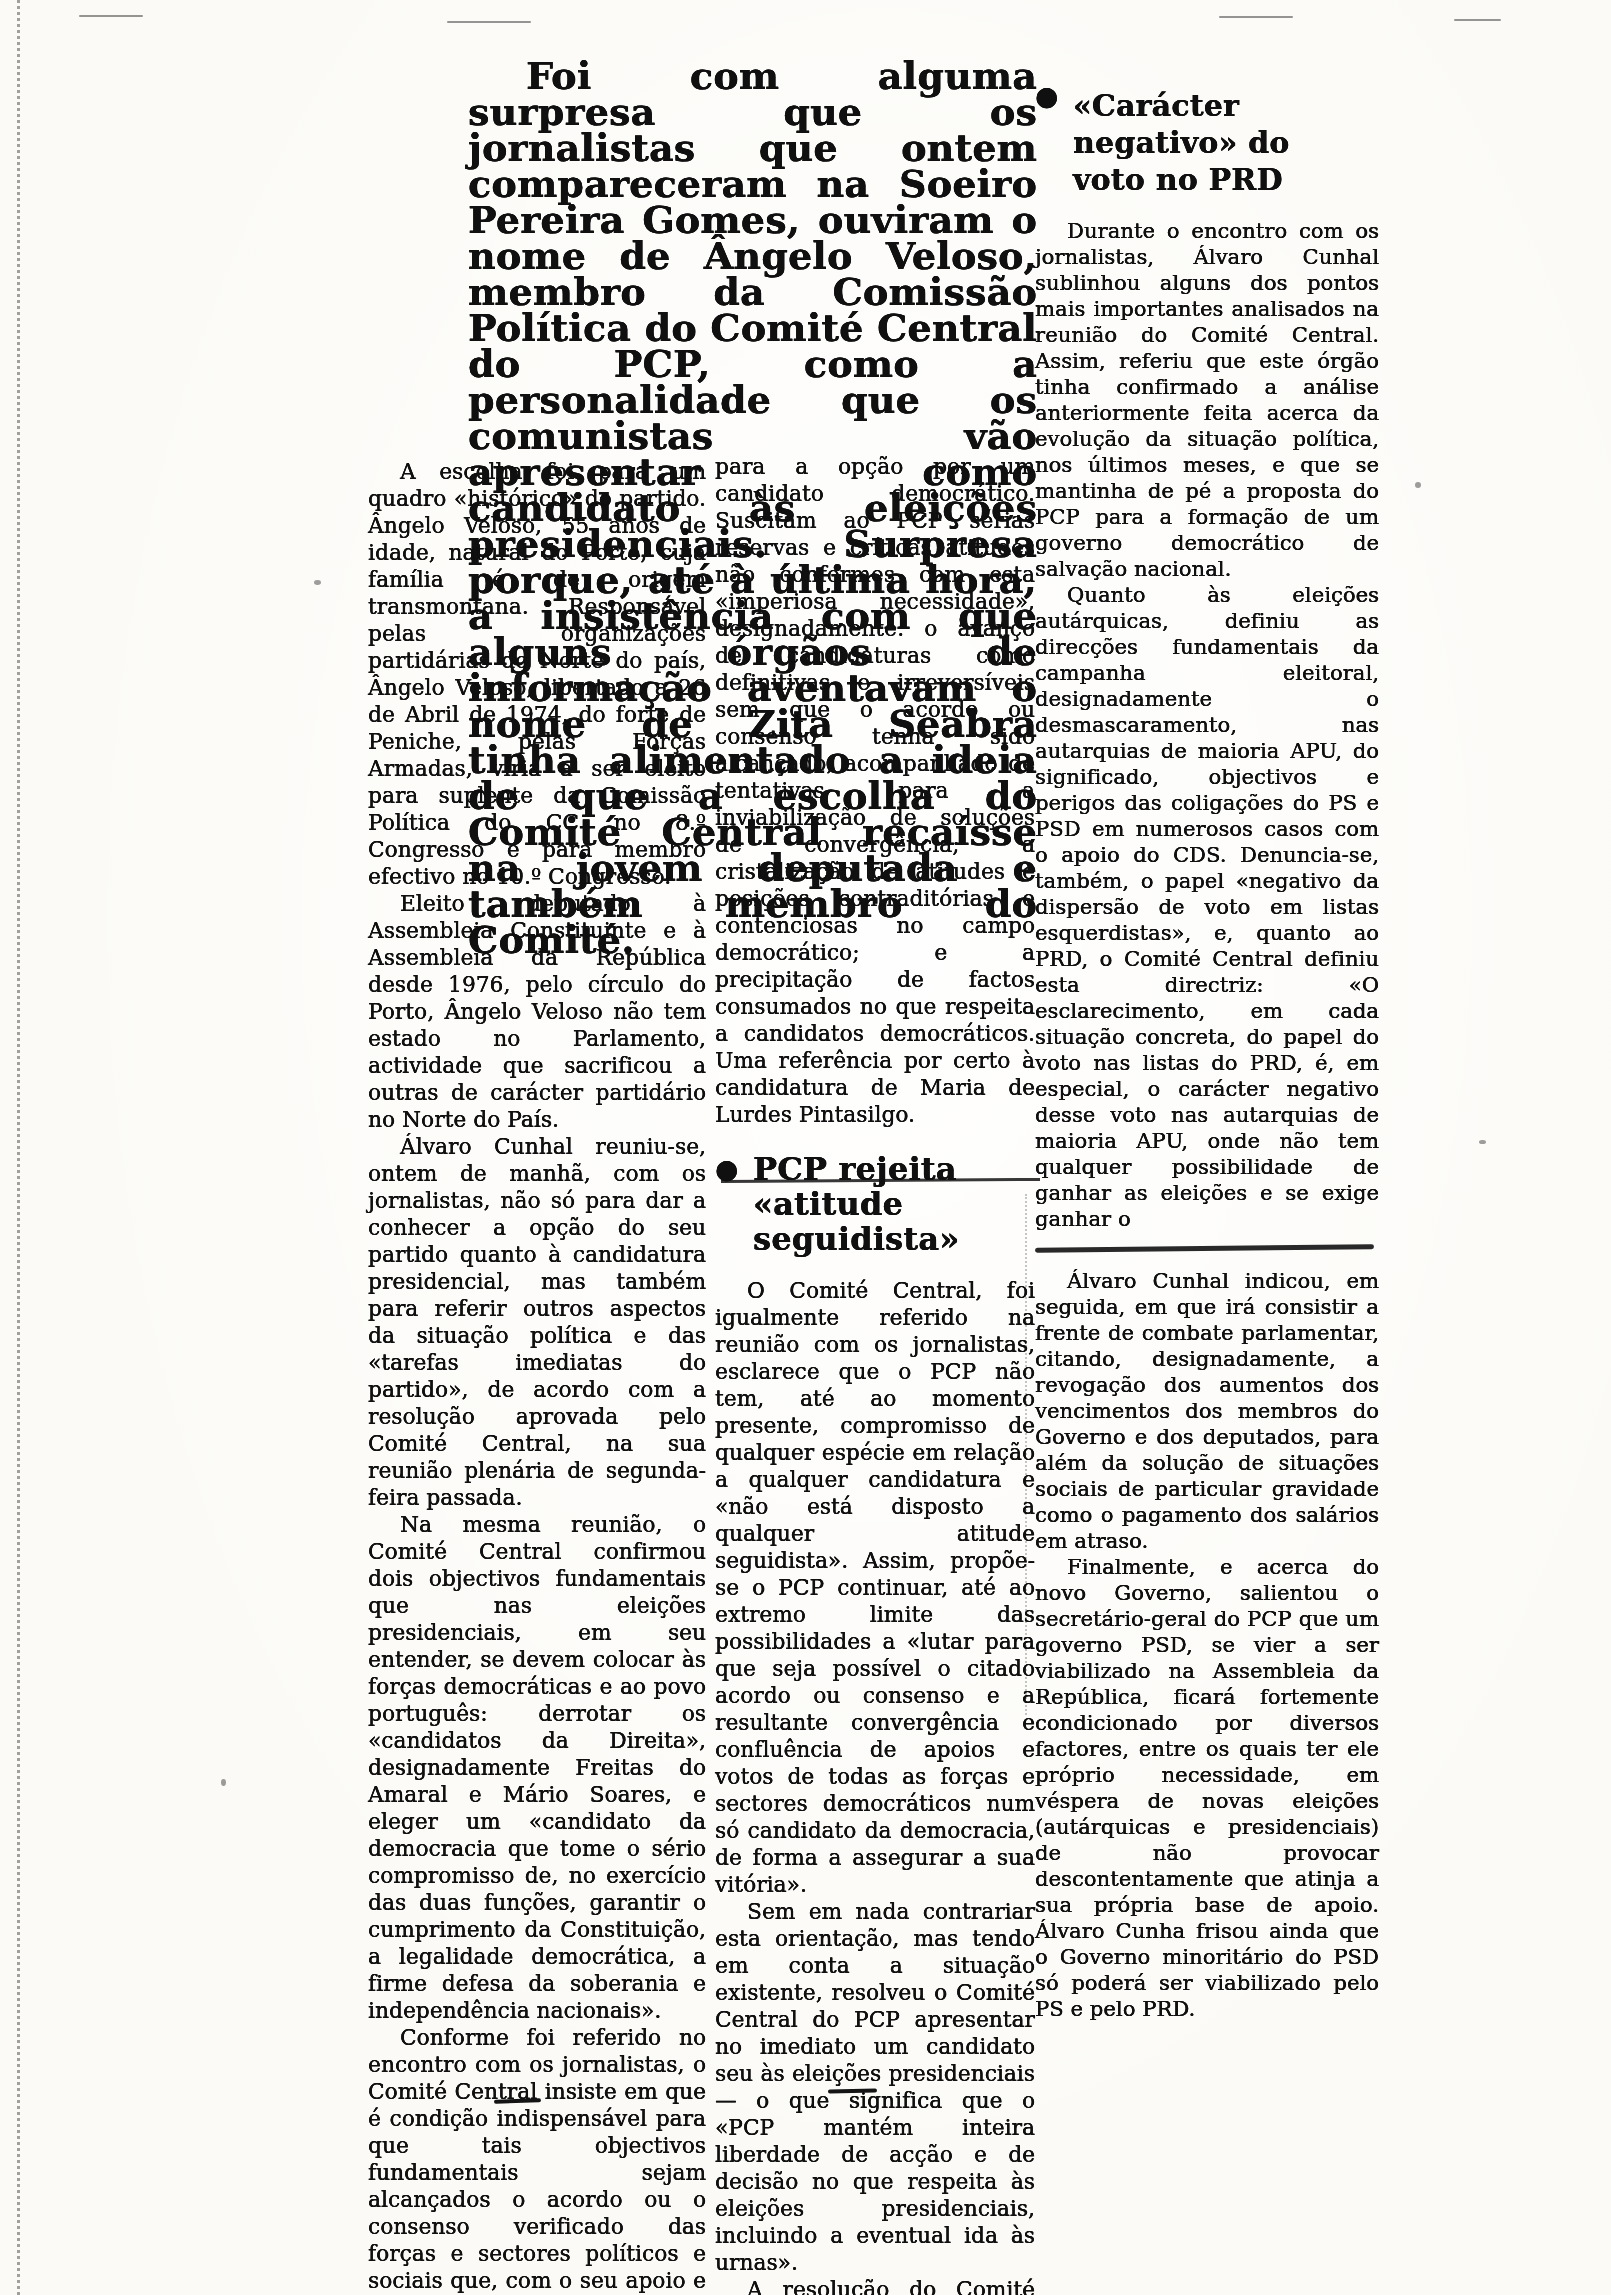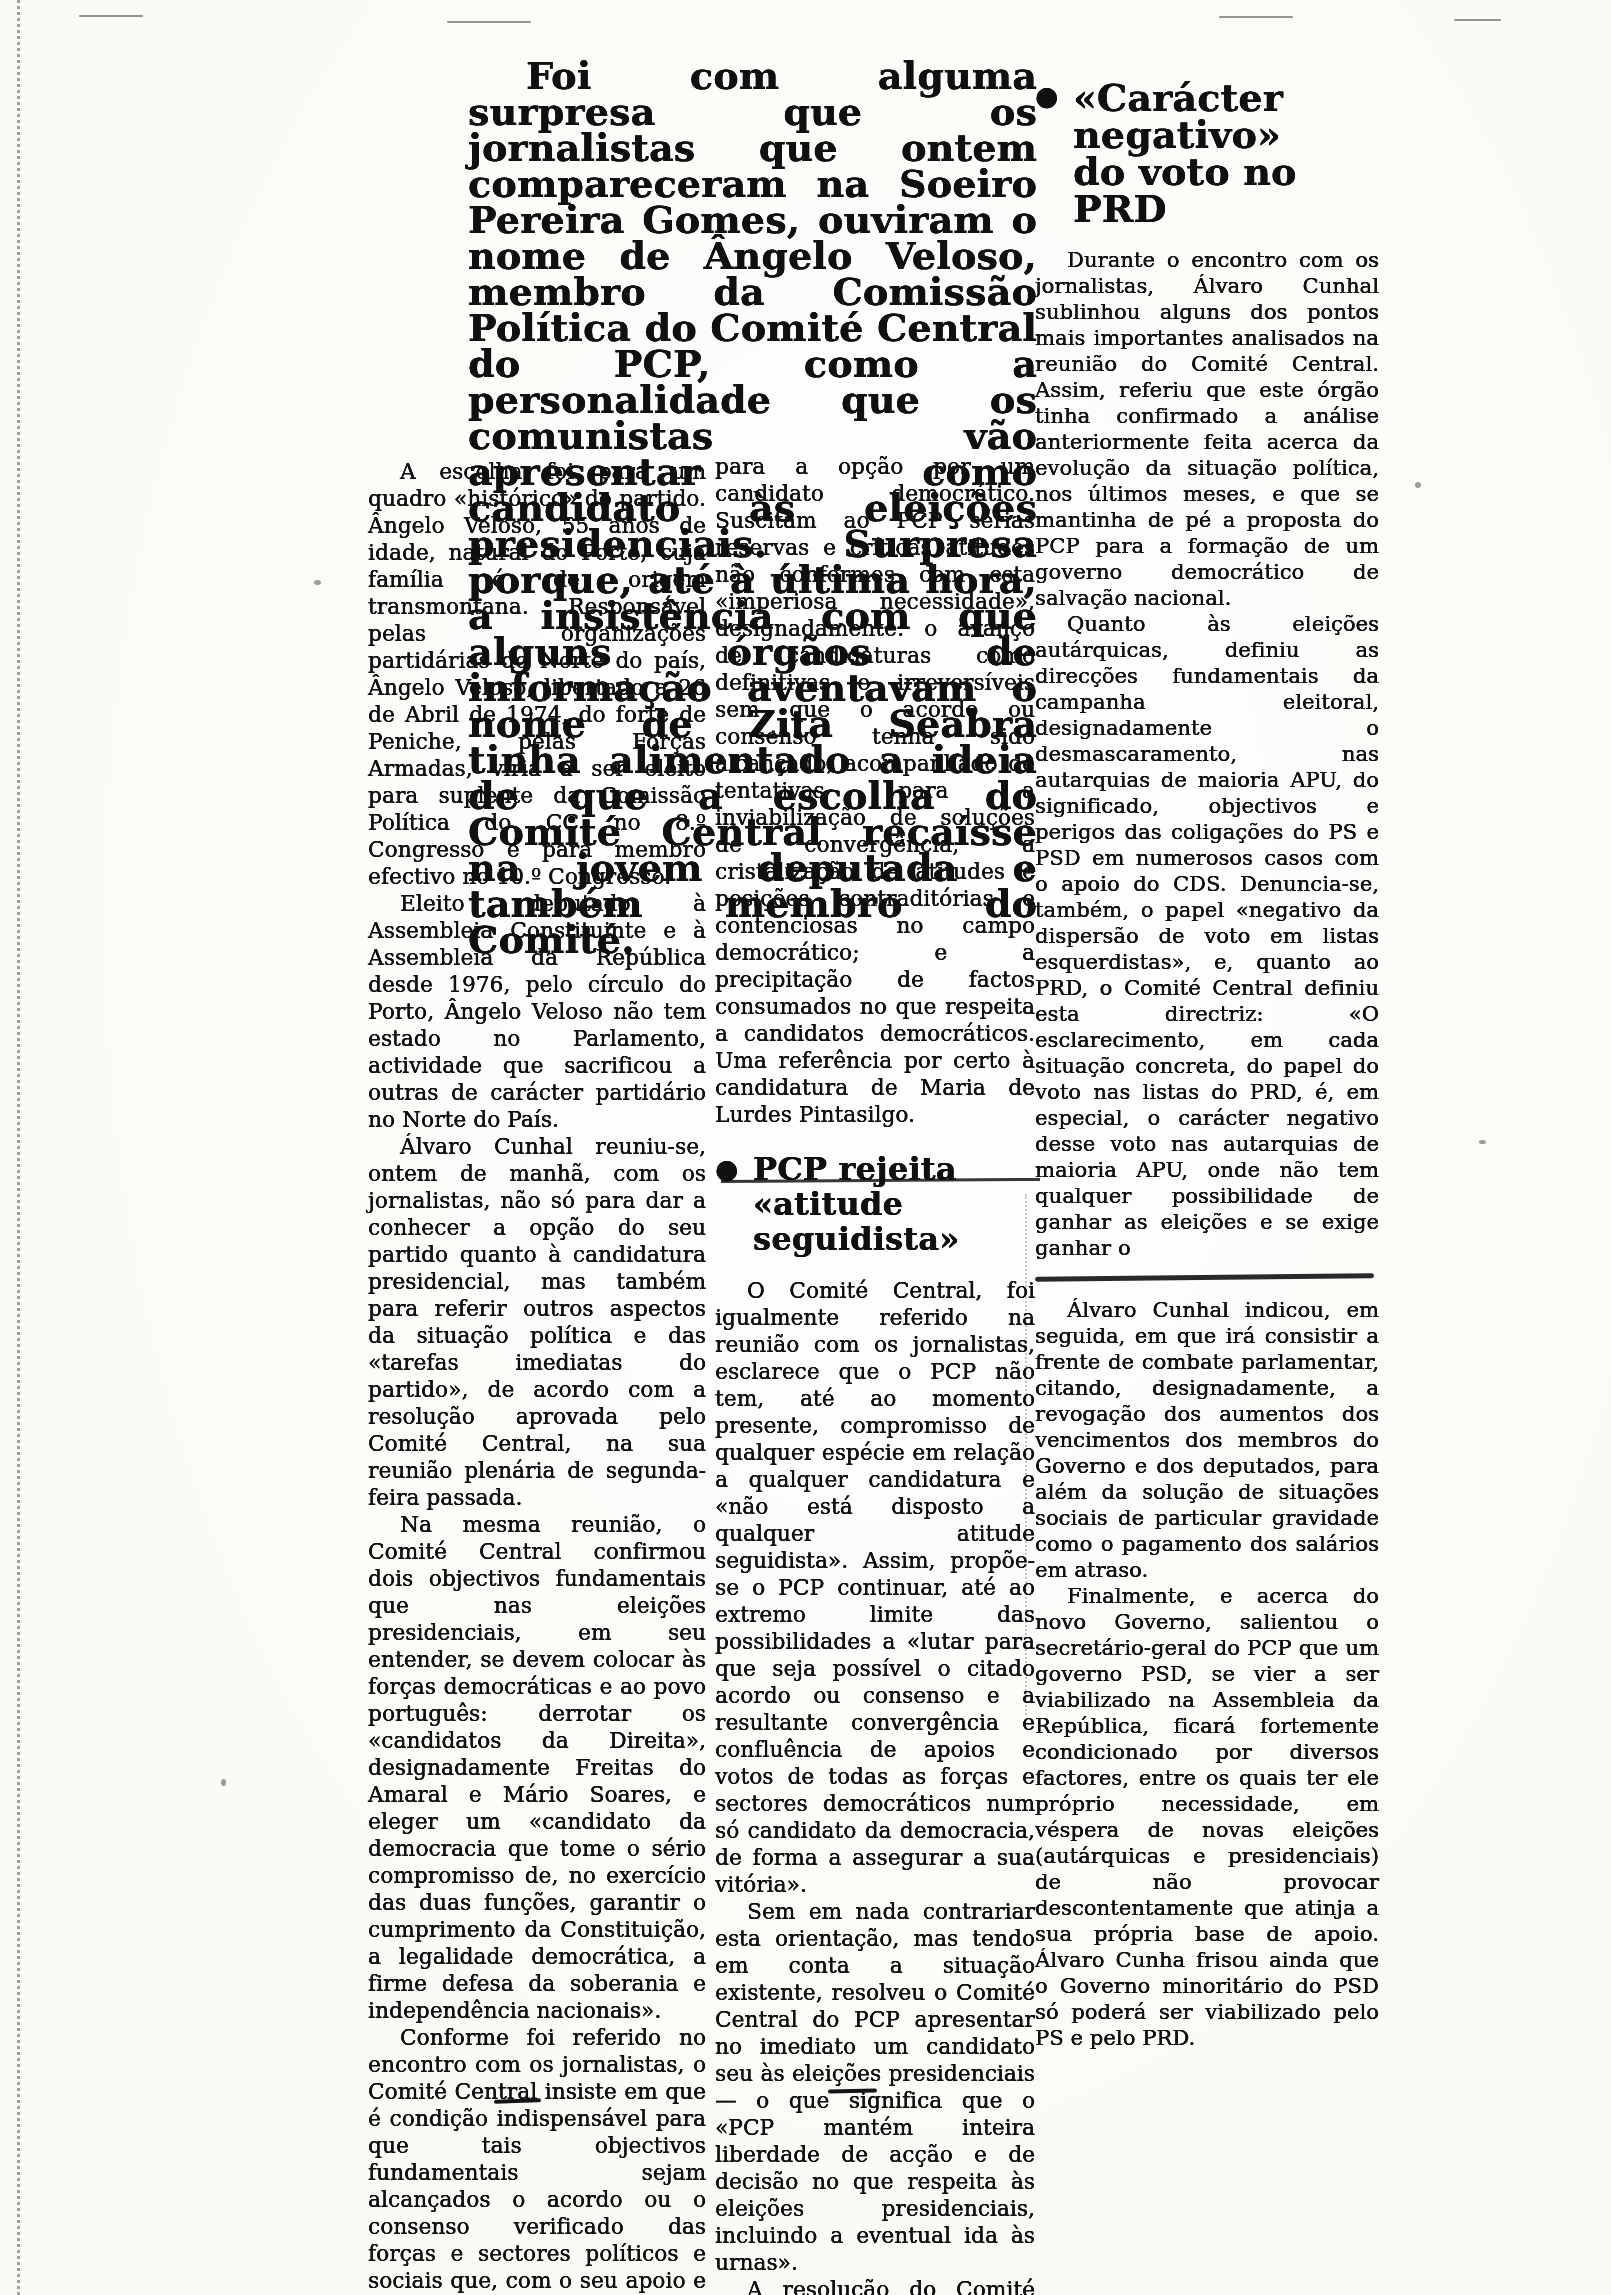--- a/index.html
+++ b/index.html
@@ -25,21 +25,21 @@
   .col p.cont { text-indent:0; }
   .col-left  { left:368px;  top:458px; width:338px; font-size:21.6px; line-height:27px; }
   .col-mid   { left:715px; top:453px; width:320px; font-size:21.6px; line-height:27px; }
   .col-right { left:1035px; top:55px; width:344px; font-size:21px; line-height:26px; }
   .subhead {
     display:flex; gap:14.7px; align-items:flex-start;
     text-align:left; font-weight:bold; margin:23.6px 0 20.6px;
   }
   .subhead .bullet { font-size:26.5px; line-height:34px; }
   .subhead .subhead-text { font-size:32px; line-height:35px; letter-spacing:0.2px; width:216px; }
-  .col-right .subhead .subhead-text { font-size:38px; line-height:37px; width:231px; }
+  .col-right .subhead .subhead-text { font-size:30px; line-height:37px; width:231px;margin-top:8px; }
   .smudge {
     height:5.4px; background:#171717; margin:13.8px 4.9px 16.7px 0;
     transform:rotate(-0.6deg); border-radius:2.5px; opacity:0.92;
   }
   .end-dash { position:absolute; height:4.4px; background:#141414; border-radius:2px; }
   .dash-left { left:494px; top:2099px; width:47px; transform:rotate(-2deg); }
   .dash-mid  { left:828px; top:2089px; width:49px; transform:rotate(-1deg); }
   .underline-artifact {
     position:absolute; left:721px; top:1179px; width:319px; height:2.9px;
     background:rgba(20,20,20,0.85); transform:rotate(-0.4deg);

